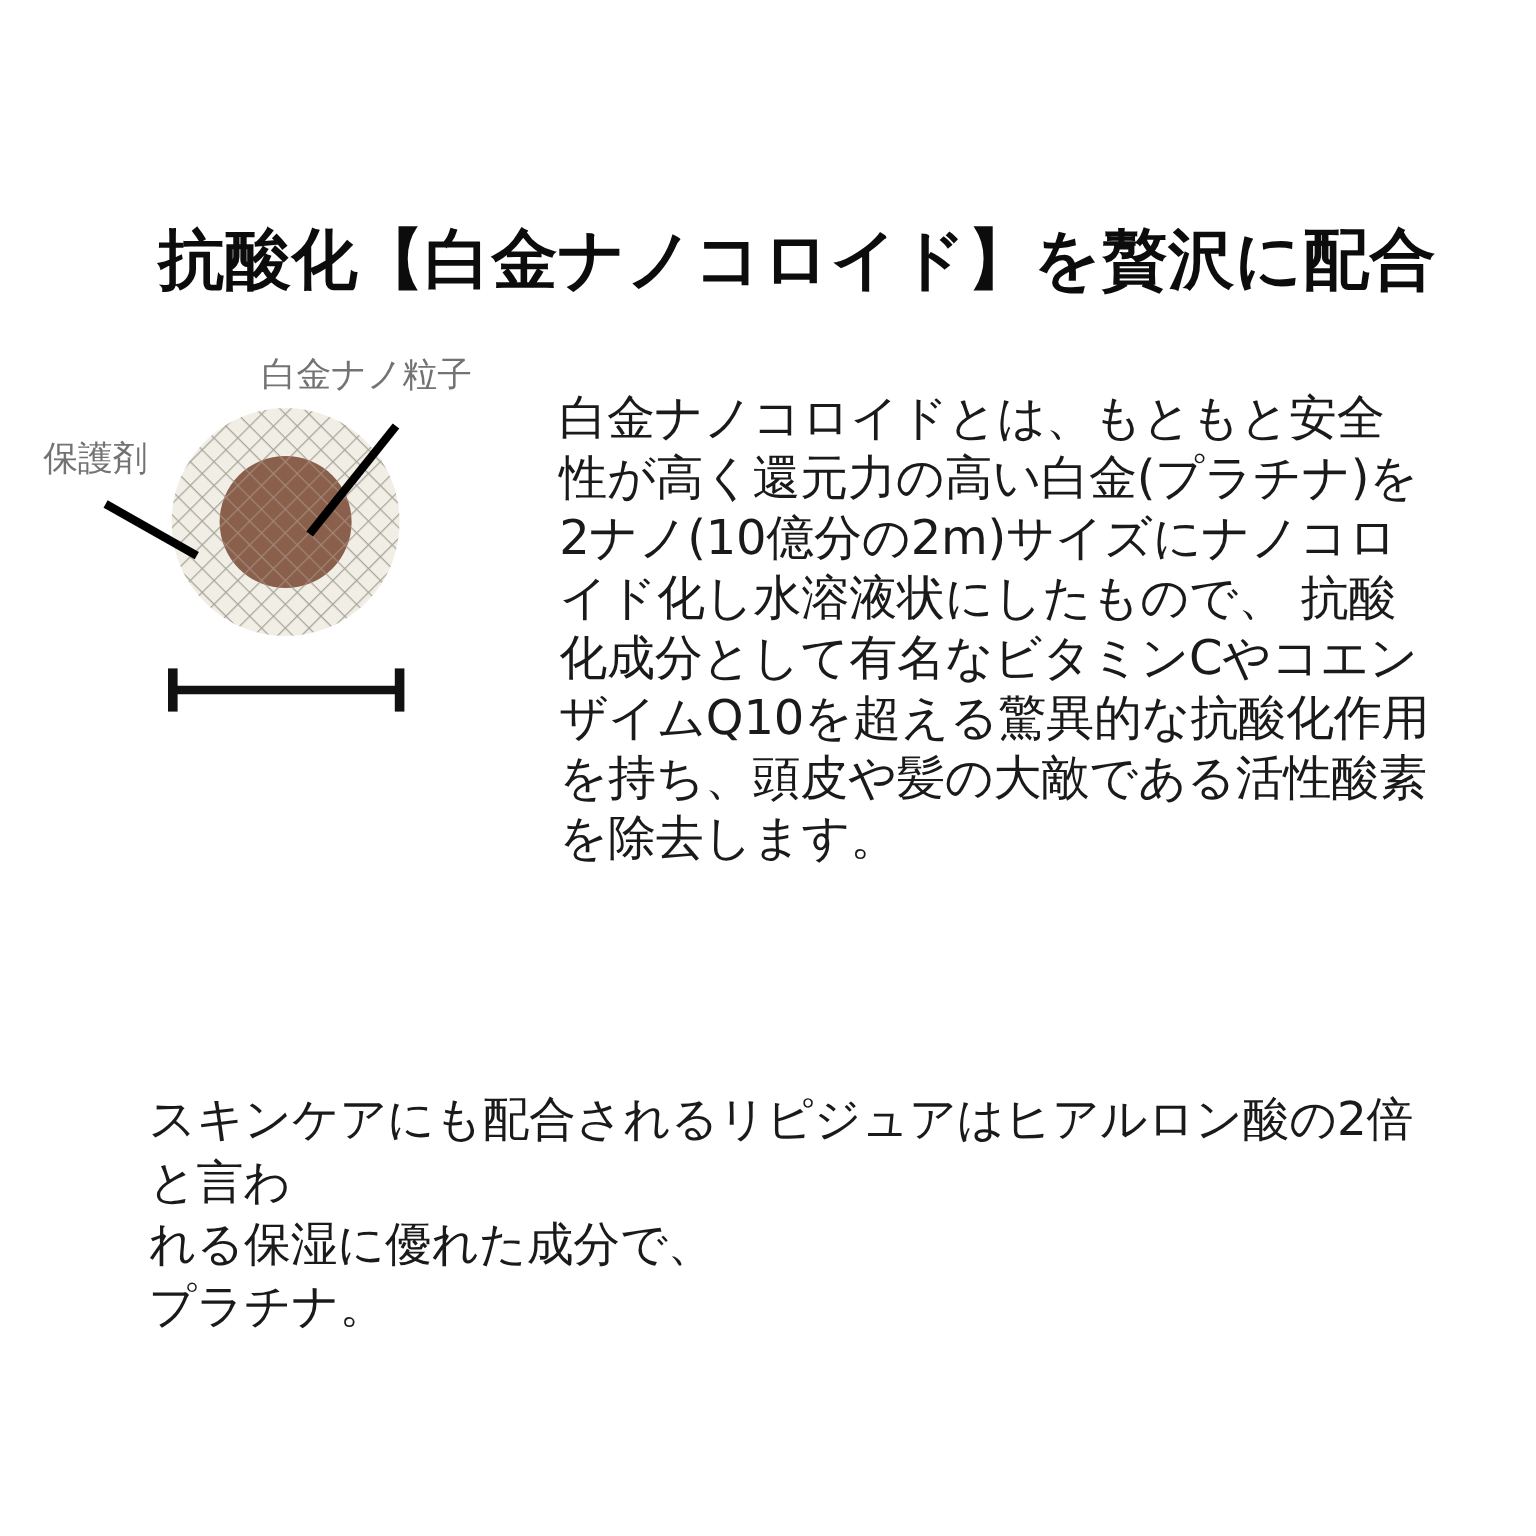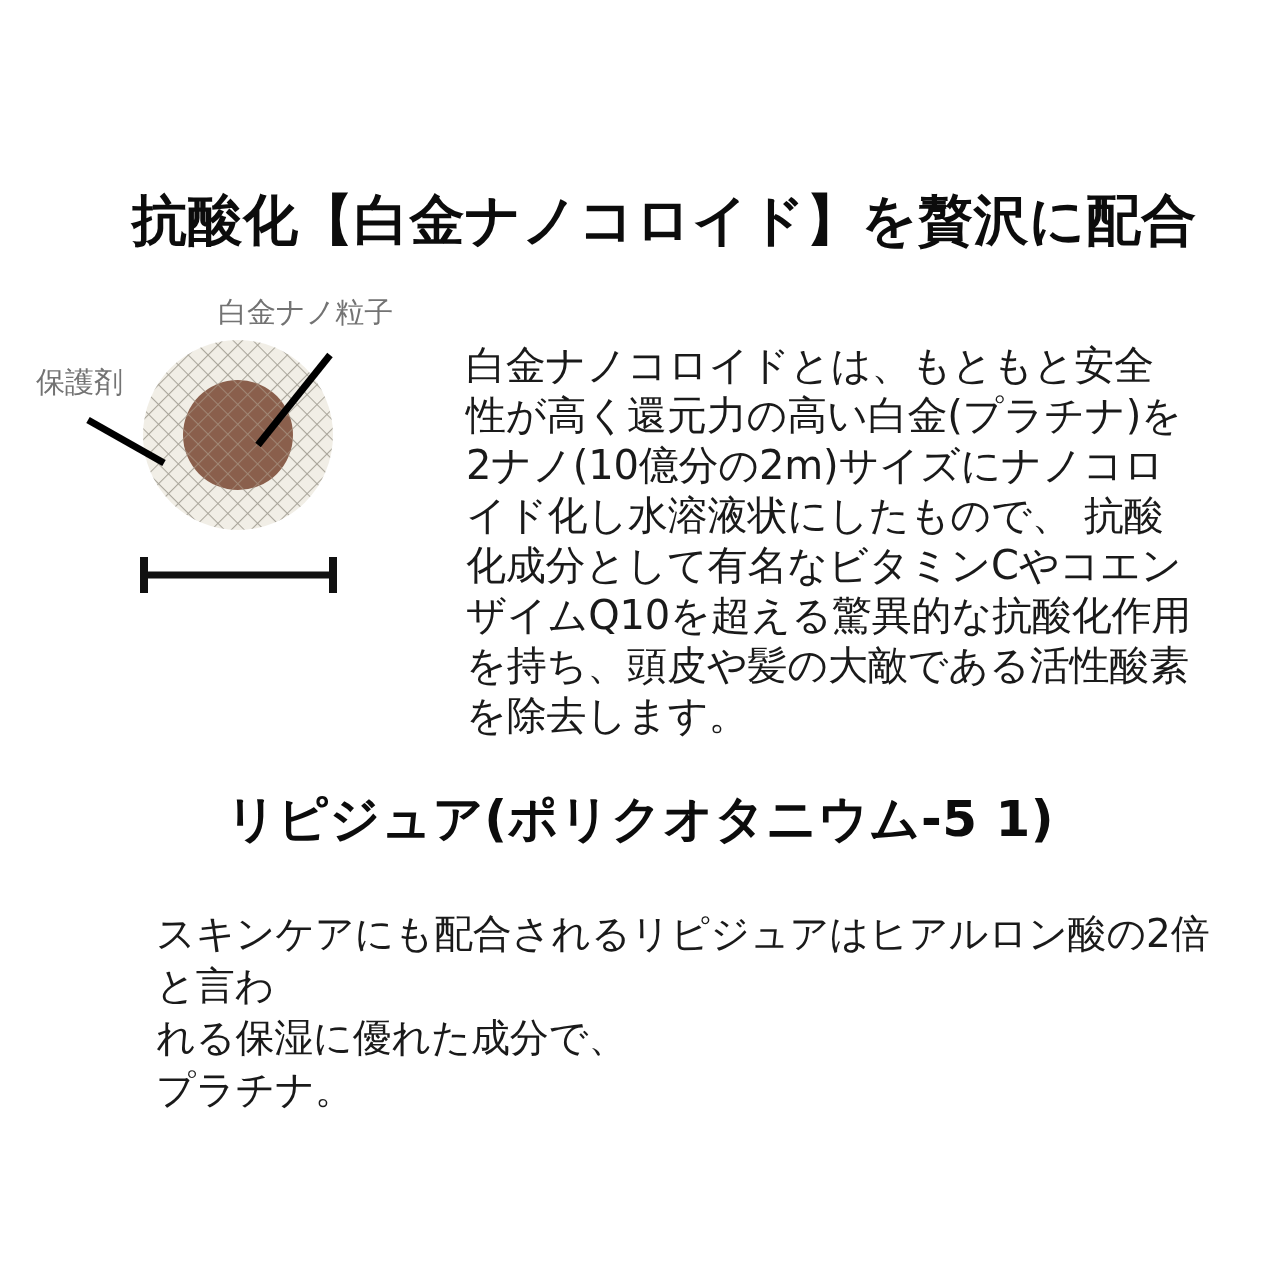--- a/index.html
+++ b/index.html
@@ -22,21 +22,21 @@
     position: absolute;
     inset: 0;
   }
 
   
   .heading-1 {
     position: absolute;
     left: 132px;
     top: 152px;
     width: 1030px;
-    font-family: Liberation Serif, serif;
+    font-family: Liberation Mono, monospace;
     font-size: 55px;
     font-weight: 700;
     line-height: 1.18;
     letter-spacing: 0.5px;
     color: #0c0c0c;
     white-space: nowrap;
   }
 
   .heading-2 {
     position: absolute;
@@ -50,42 +50,41 @@
     line-height: 1.18;
     letter-spacing: 0.5px;
     color: #0c0c0c;
     white-space: nowrap;
   }
 
   
   .body-right {
     position: absolute;
     left: 466px;
-    top: 300px;
+    top: 284px;
     width: 726px;
     font-family: "DejaVu Sans", "Liberation Sans", sans-serif;
     font-size: 40px;
     line-height: 50px;
     color: #1a1a1a;
     text-align: left;
     letter-spacing: -0.2px;
   }
 
   
   .body-bottom {
     position: absolute;
     left: 124px;
     top: 908px;
     width: 1080px;
     font-family: "DejaVu Sans", "Liberation Sans", sans-serif;
     font-size: 39px;
     line-height: 52px;
     color: #1a1a1a;
     letter-spacing: -0.2px;
-    margin-left: 32px;
   }
   .body-bottom .para + .para { margin-top: 0; }
 
   
   .diagram {
     position: absolute;
     left: 20px;
     top: 285px;
     width: 430px;
     height: 355px;
@@ -143,21 +142,20 @@
     </svg>
   </div>
 
   <span class="diagram-label label-particle">白金ナノ粒子</span>
 
   <span class="diagram-label label-protector">保護剤</span>
 
 
   <p class="body-right">白金ナノコロイドとは、もともと安全性が高く還元力の高い白金(プラチナ)を2ナノ(10億分の2m)サイズにナノコロイド化し水溶液状にしたもので、 抗酸化成分として有名なビタミンCやコエンザイムQ10を超える驚異的な抗酸化作用を持ち、頭皮や髪の大敵である活性酸素を除去します。</p>
 
-  <h2 class="heading-2">リピジュア(ポリクオタニウム-5 1)</h2>
 
   <div class="body-bottom">
     <div class="para">スキンケアにも配合されるリピジュアはヒアルロン酸の2倍と言わ</div>
     <div class="para">れる保湿に優れた成分で、</div>
     <div class="para">プラチナ。</div>
   </div>
 
 </div>
 
 </body></html>

